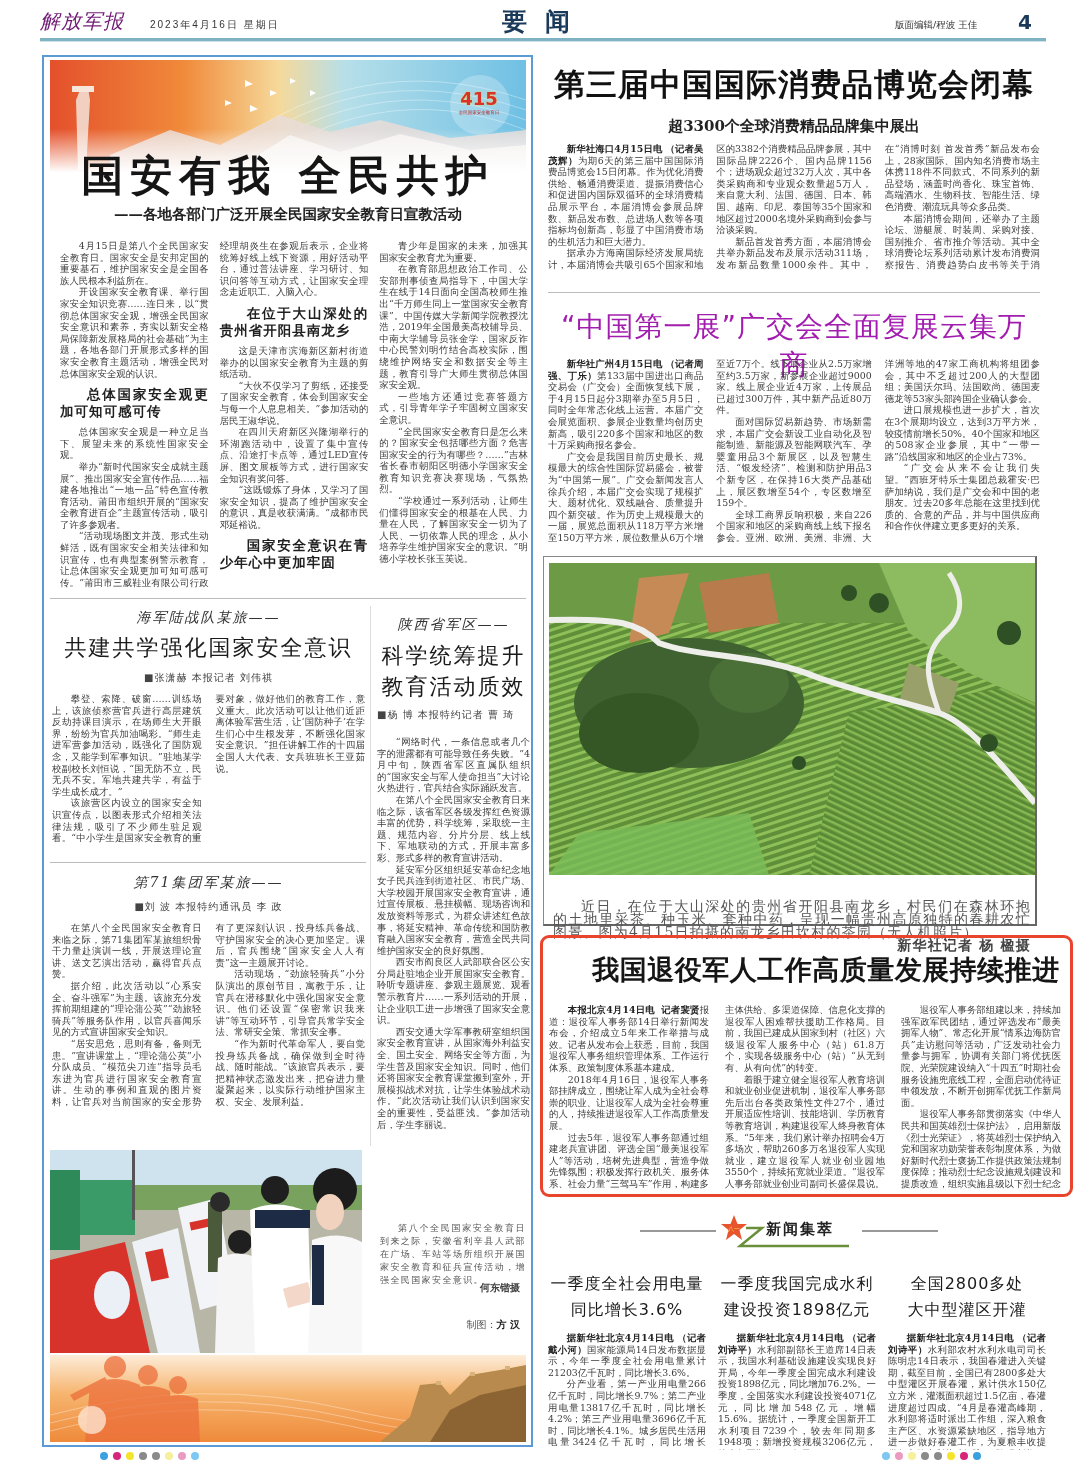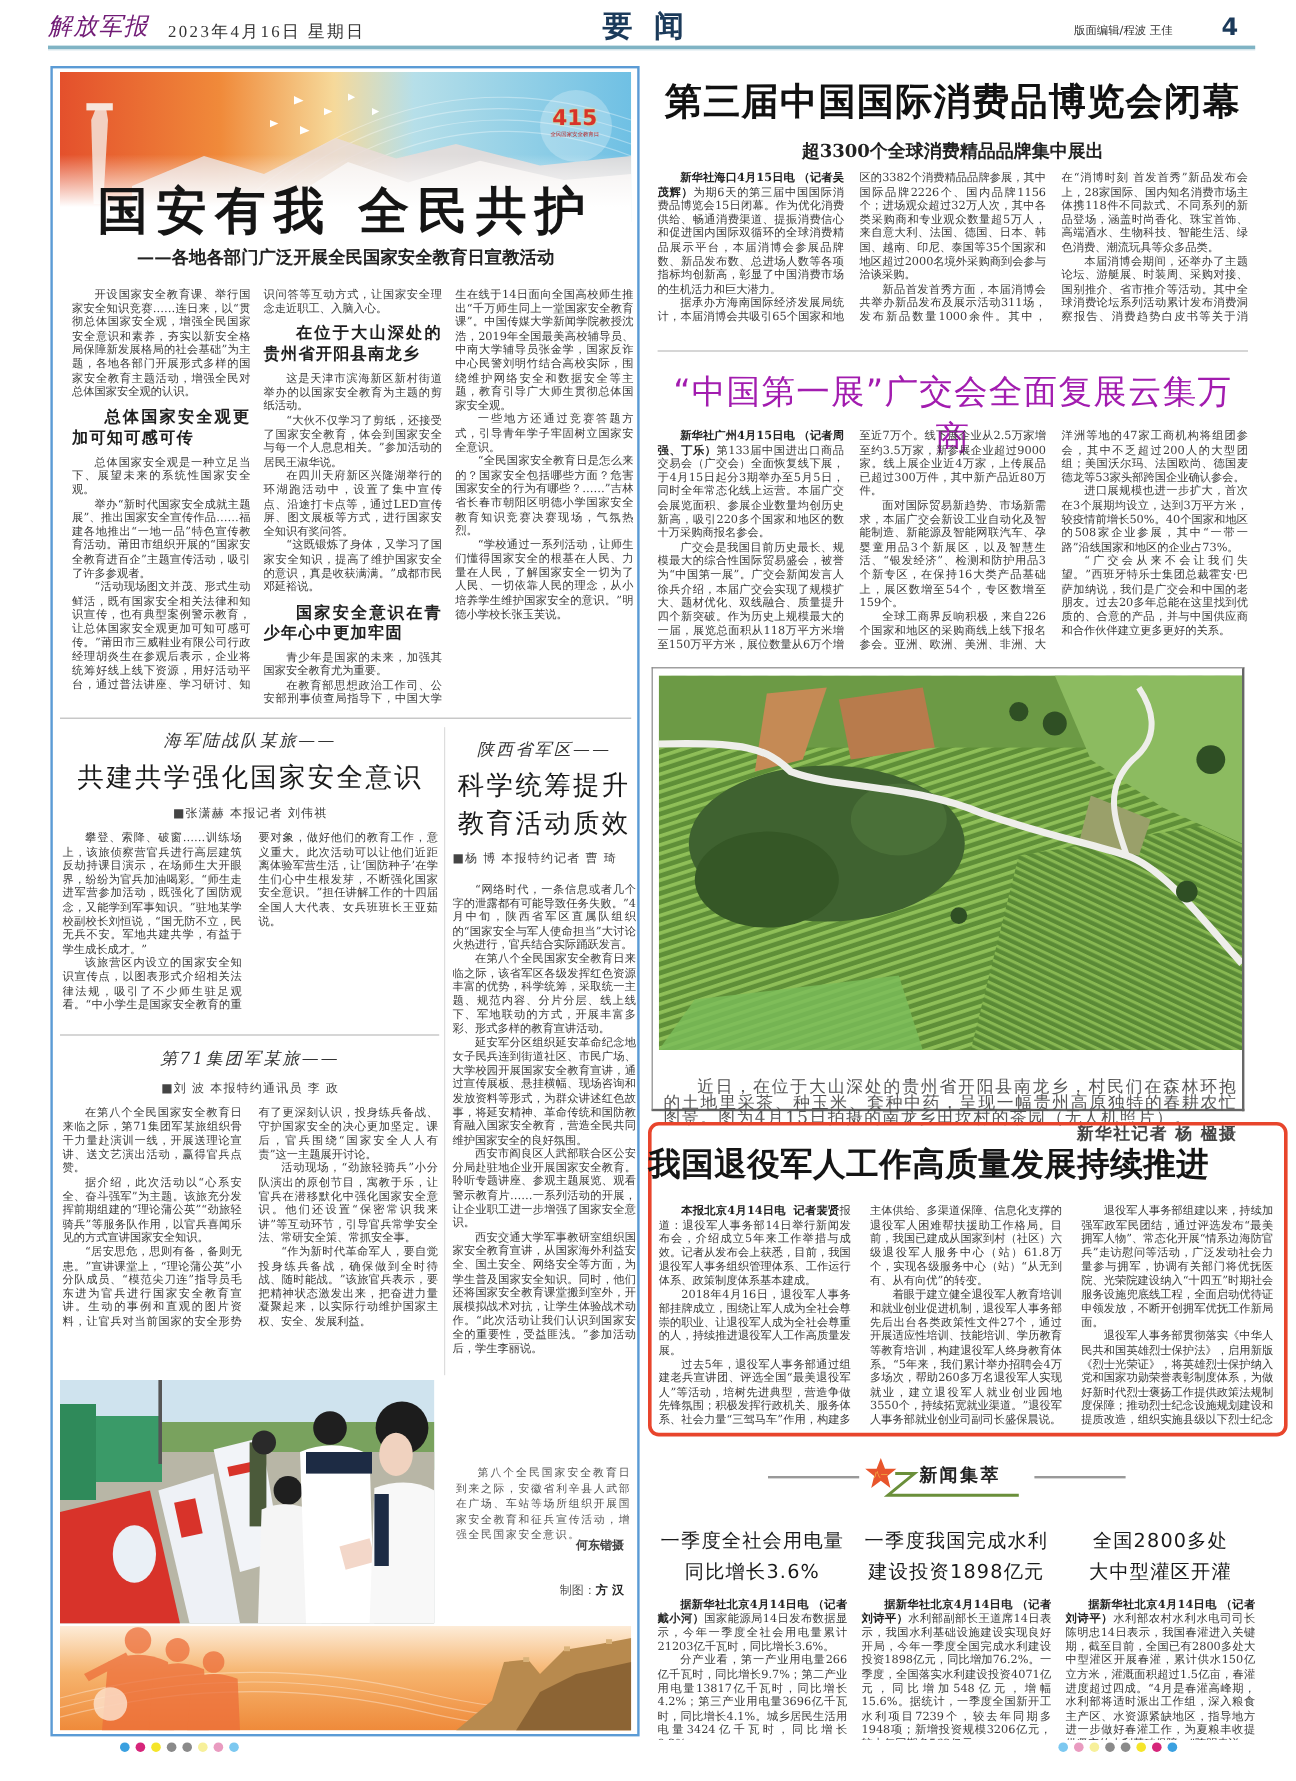--- a/index.html
+++ b/index.html
@@ -5,21 +5,21 @@
   * { box-sizing: border-box; }
   html, body { margin: 0; padding: 0; }
   body {
     width: 1080px; height: 1484px; position: relative; overflow: hidden;
     background: #ffffff; color: #2a2a2a;
     font-family: "DejaVu Serif", "Liberation Serif", serif;
   }
   .abs { position: absolute; }
   
   .masthead { left: 40px; top: 8px; font-size: 20px; color: #701a75; font-style: italic; letter-spacing: 1px; font-family: "DejaVu Serif", serif; }
-  .hdate { left: 140px; top: 18px; font-size: 14px; letter-spacing: 2px; color: #333; font-family: Liberation Serif, serif; }
+  .hdate { left: 150px; top: 18px; font-size: 10px; letter-spacing: 2px; color: #333; font-family: Liberation Sans, sans-serif; }
   .hsection { left: 490px; top: 5px; width: 110px; text-align: center; font-size: 25px; font-weight: bold; color: #1b3a5a; letter-spacing: 18px; font-family: "DejaVu Sans", sans-serif; }
   .heditor { left: 895px; top: 19px; font-size: 9.5px; color: #333; font-family: "DejaVu Sans", sans-serif; }
   .hpage { left: 1018px; top: 10px; font-size: 20px; font-weight: bold; color: #1b3a5a; font-family: "DejaVu Sans", sans-serif; }
   .hrule { left: 40px; top: 38px; width: 1006px; height: 4px; border-top: 3px solid #7fb3c4; border-bottom: 1px solid #cfe2e8; }
 
   
   .panel { left: 42px; top: 55px; width: 491px; height: 1392px; border: 2px solid #5b9bd5; }
   .banner { left: 50px; top: 60px; width: 476px; height: 125px; }
   .ftitle { left: 50px; top: 148px; width: 476px; text-align: center; font-size: 42px; font-weight: bold; letter-spacing: 7px; color: #151515; font-family: "DejaVu Sans", sans-serif; }
   .fsub { left: 50px; top: 205px; width: 476px; text-align: center; font-size: 14.5px; font-weight: bold; color: #222; }
@@ -51,21 +51,21 @@
 
   
   .h1 { left: 548px; top: 64px; width: 492px; text-align: center; font-size: 31px; font-weight: bold; letter-spacing: 1px; color: #111; font-family: "DejaVu Sans", sans-serif; }
   .sub1 { left: 548px; top: 117px; width: 492px; text-align: center; font-size: 15px; font-weight: bold; color: #222; }
   .h2 { left: 548px; top: 308px; width: 492px; text-align: center; font-size: 28px; letter-spacing: 1px; color: #a21caf; font-family: "DejaVu Sans", sans-serif; }
   .photo-frame { left: 543px; top: 556px; width: 494px; height: 370px; border: 1px solid #888; border-right: 2px solid #666; border-bottom: 2px solid #666; }
   .photo-r { left: 549px; top: 563px; width: 486px; height: 312px; }
   .caption-r { left: 553px; top: 900px; width: 478px; font-size: 14px; line-height: 13px; letter-spacing: 1.2px; color: #555; text-indent: 2em; text-align: justify; }
   .caption-r .cr { float: right; font-weight: bold; color: #444; }
   .redbox { left: 540px; top: 935px; width: 533px; height: 262px; border: 3px solid #e8452c; border-radius: 9px; }
-  .h3 { left: 528px; top: 952px; width: 492px; text-align: center; font-size: 27px; font-weight: bold; color: #151515; letter-spacing: 0.5px; }
+  .h3 { left: 580px; top: 952px; width: 492px; text-align: center; font-size: 27px; font-weight: bold; color: #151515; letter-spacing: 0.5px; }
 
   .digest-label { left: 766px; top: 1220px; font-size: 15px; font-weight: bold; color: #222; letter-spacing: 2px; font-family: "DejaVu Sans", sans-serif; }
   .dline { height: 2px; background: #999; }
   .dhead { text-align: center; font-size: 16px; line-height: 26px; color: #1a1a1a; letter-spacing: 1px; font-family: "DejaVu Sans", sans-serif; }
 </style>
 </head>
 <body>
 
 <div class="abs masthead">解放军报</div>
 <div class="abs hdate">2023年4月16日 星期日</div>
@@ -114,20 +114,21 @@
   <rect width="476" height="125" fill="url(#fade1)"></rect>
 </svg>
 <div class="abs logo415">
   <div class="num">415</div>
   <div class="cap">全民国家安全教育日</div>
 </div>
 <div class="abs ftitle">国安有我 全民共护</div>
 <div class="abs fsub">——各地各部门广泛开展全民国家安全教育日宣教活动</div>
 
 <div class="abs bt cols3" style="left:60px; top:240px; width:468px; height:352px; column-gap:11px;">
+  <p>4月15日是第八个全民国家安全教育日。国家安全是安邦定国的重要基石，维护国家安全是全国各族人民根本利益所在。</p>
   <p>开设国家安全教育课、举行国家安全知识竞赛……连日来，以“贯彻总体国家安全观，增强全民国家安全意识和素养，夯实以新安全格局保障新发展格局的社会基础”为主题，各地各部门开展形式多样的国家安全教育主题活动，增强全民对总体国家安全观的认识。</p>
   <div class="subhead">总体国家安全观更加可知可感可传</div>
   <p>总体国家安全观是一种立足当下、展望未来的系统性国家安全观。</p>
   <p>举办“新时代国家安全成就主题展”、推出国家安全宣传作品……福建各地推出“一地一品”特色宣传教育活动。莆田市组织开展的“国家安全教育进百企”主题宣传活动，吸引了许多参观者。</p>
   <p>“活动现场图文并茂、形式生动鲜活，既有国家安全相关法律和知识宣传，也有典型案例警示教育，让总体国家安全观更加可知可感可传。”莆田市三威鞋业有限公司行政经理胡炎生在参观后表示，企业将统筹好线上线下资源，用好活动平台，通过普法讲座、学习研讨、知识问答等互动方式，让国家安全理念走近职工、入脑入心。</p>
   <div class="subhead">在位于大山深处的贵州省开阳县南龙乡</div>
   <p>这是天津市滨海新区新村街道举办的以国家安全教育为主题的剪纸活动。</p>
   <p>“大伙不仅学习了剪纸，还接受了国家安全教育，体会到国家安全与每一个人息息相关。”参加活动的居民王淑华说。</p>
   <p>在四川天府新区兴隆湖举行的环湖跑活动中，设置了集中宣传点、沿途打卡点等，通过LED宣传屏、图文展板等方式，进行国家安全知识有奖问答。</p>
   <p>“这既锻炼了身体，又学习了国家安全知识，提高了维护国家安全的意识，真是收获满满。”成都市民邓延裕说。</p>

